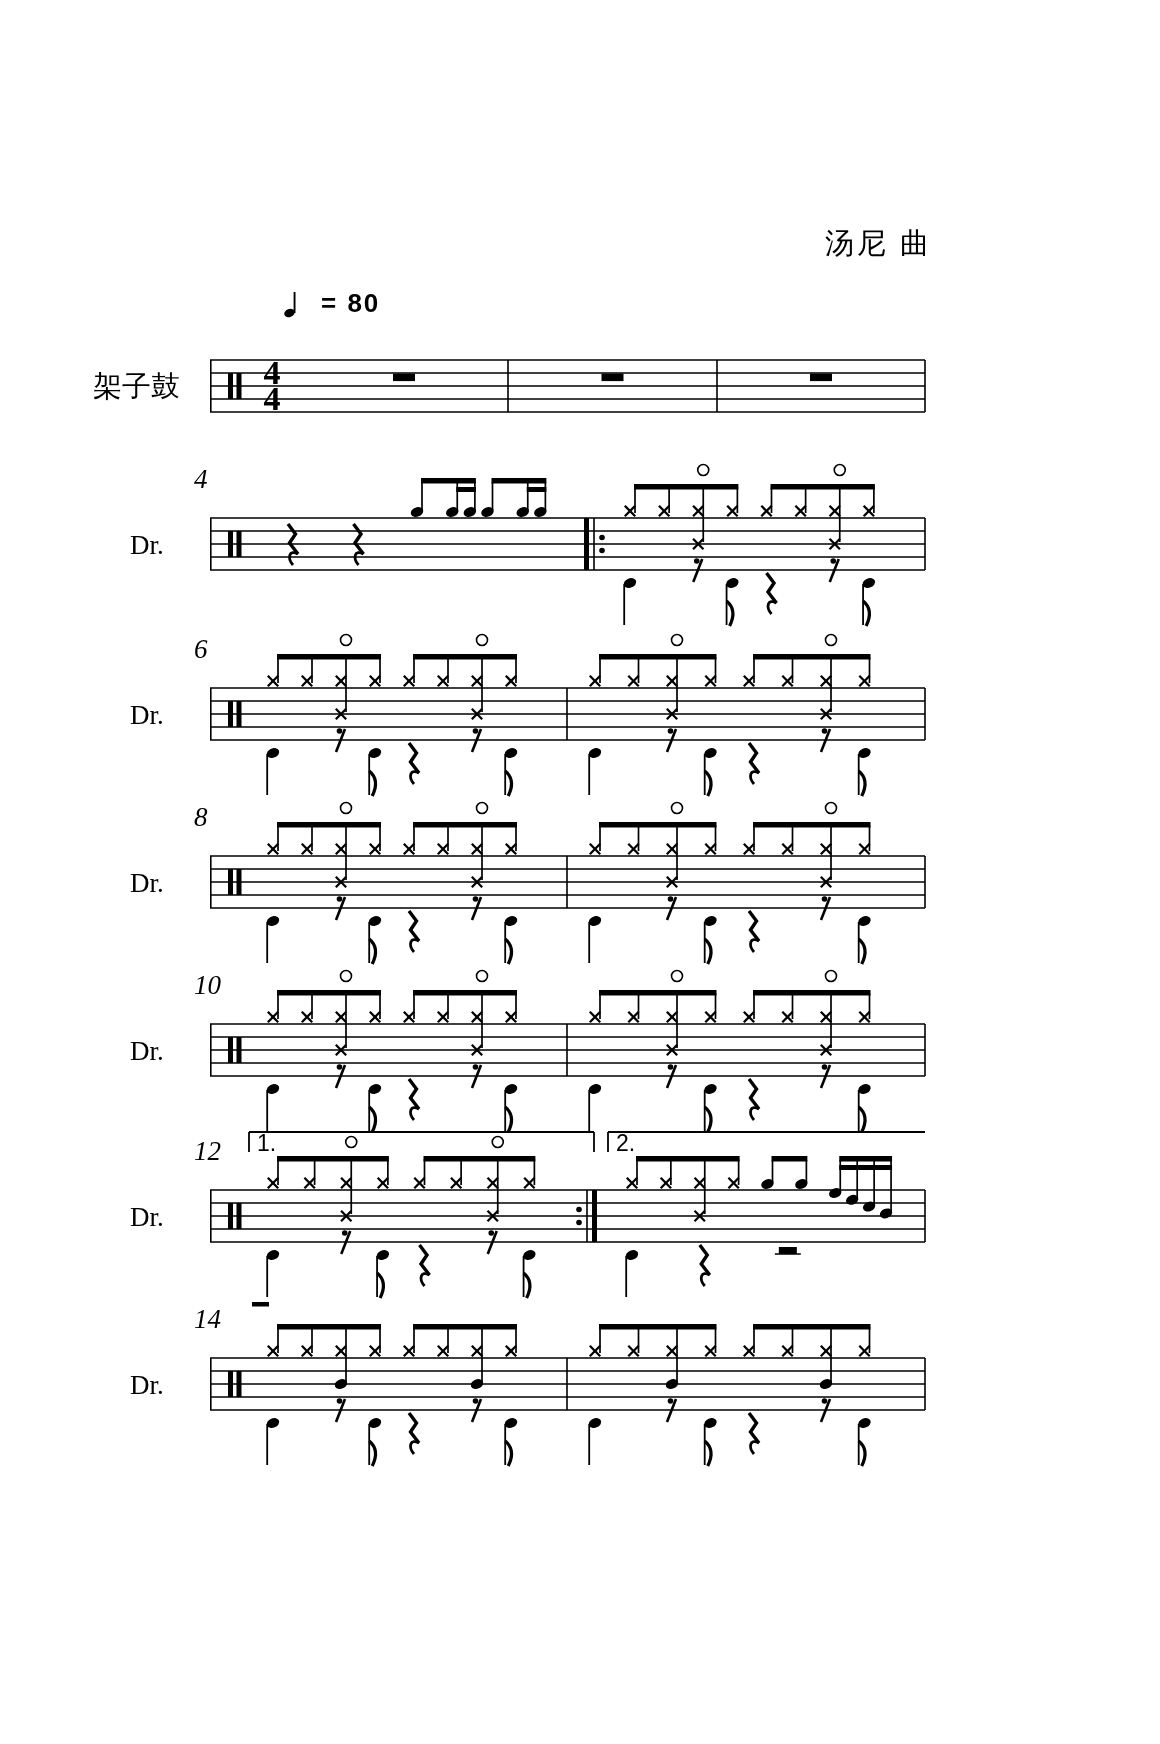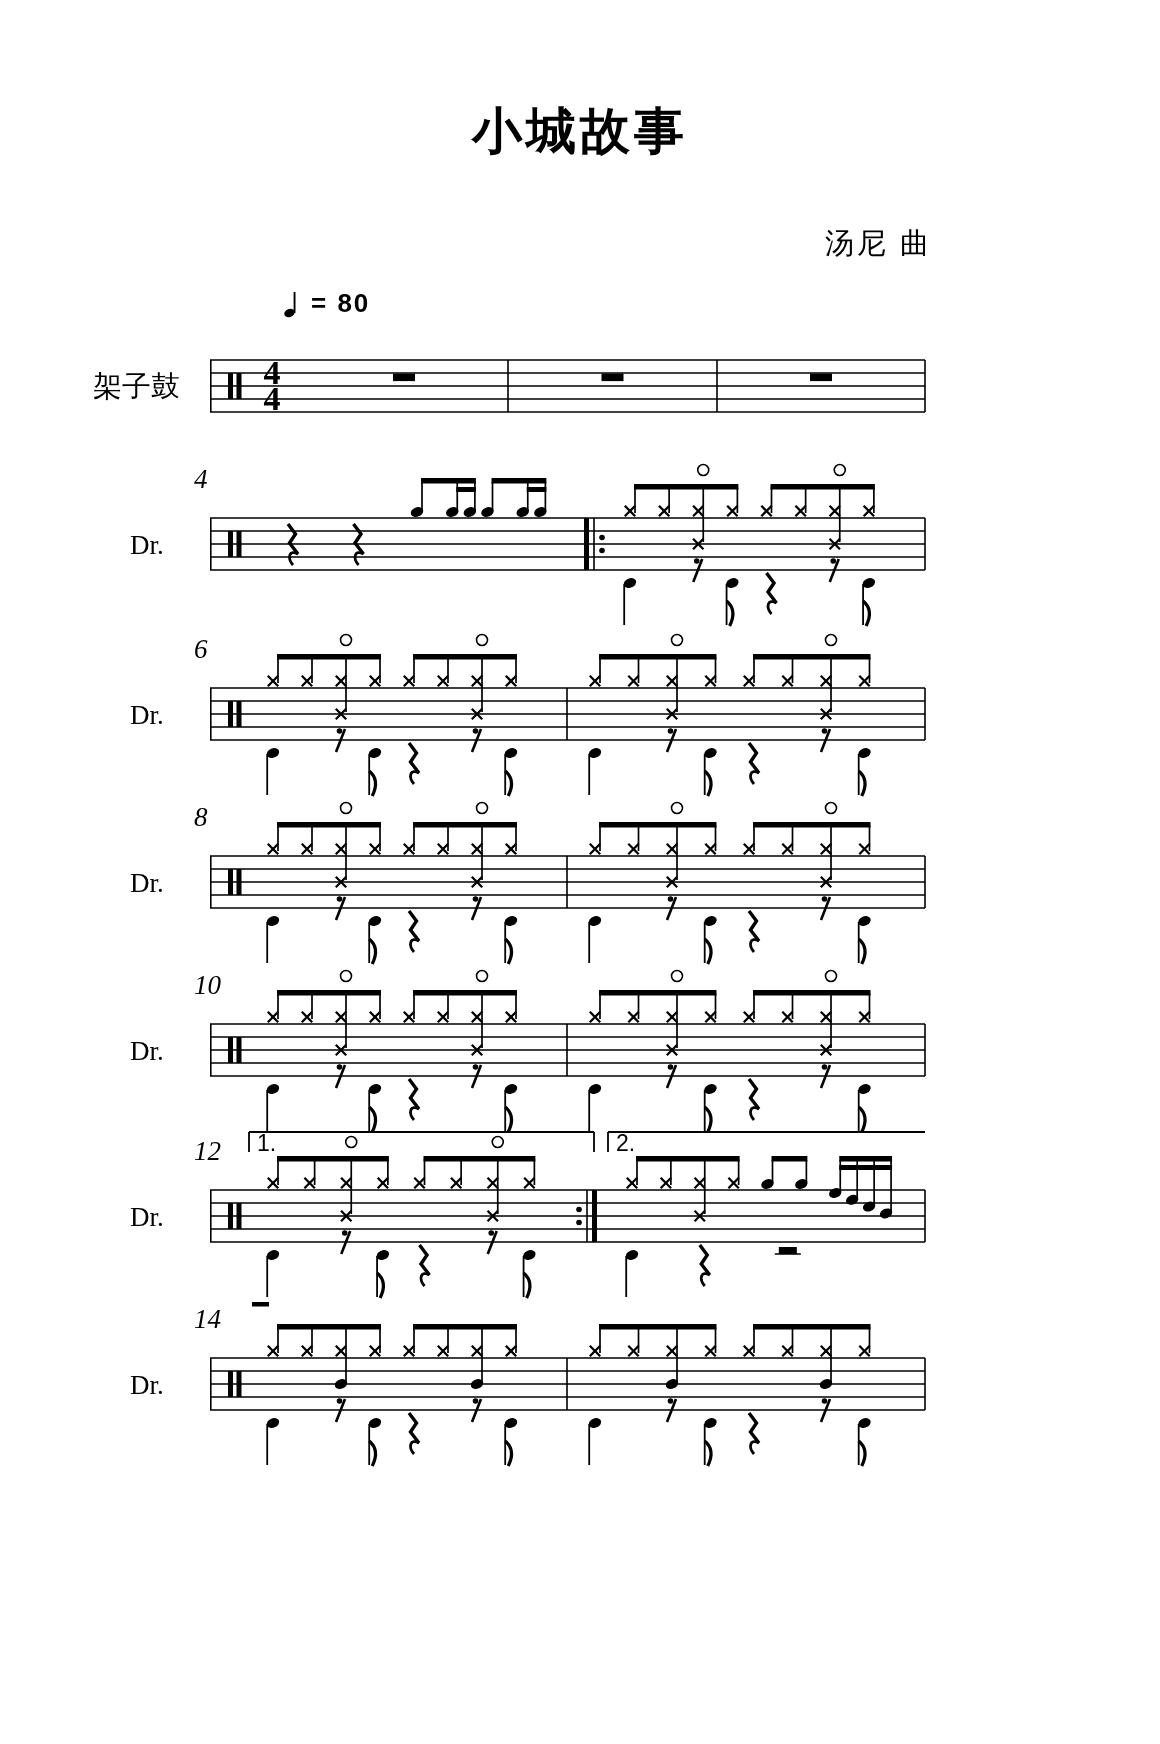--- a/index.html
+++ b/index.html
@@ -1,31 +1,30 @@
 <!DOCTYPE html>
 <html><head>
 <meta charset="utf-8">
 <style>
   html,body{margin:0;padding:0;background:#e8e8e8;}
   .page{position:relative;width:1160px;height:1744px;background:#ffffff;margin:0 auto;
         font-family:"Liberation Sans", sans-serif;color:#000;overflow:hidden;}
   .title{position:absolute;left:0;right:0;top:98px;text-align:center;
          font-size:50px;font-weight:600;letter-spacing:4px;}
   .composer{position:absolute;top:224px;right:228px;font-size:29px;letter-spacing:3px;}
-  .tempo{position:absolute;top:286px;left:283px;display:flex;align-items:center;gap:10px;text-align:right;}
+  .tempo{position:absolute;top:286px;left:283px;display:flex;align-items:center;gap:20px;text-align:right;}
   .tempo-text{font-size:26px;font-weight:600;letter-spacing:2px;
               font-family:"Liberation Sans", sans-serif;}
   .system{position:absolute;left:0;}
   svg text{fill:#000;}
 </style>
 </head>
 <body>
 
 <div class="page">
-  <div class="title">小城故事</div>
   <div class="composer">汤尼 曲</div>
   <div class="tempo">
     <svg width="18" height="34">
       <ellipse cx="6.5" cy="27" rx="5.4" ry="4" transform="rotate(-22 6.5 27)" fill="#000"></ellipse>
       <rect x="10.6" y="6" width="1.9" height="21" fill="#000"></rect>
     </svg>
     <span class="tempo-text">=  80</span>
   </div>
   <div id="systems">
       <svg width="1160" height="125" class="system" style="top: 305px;">

